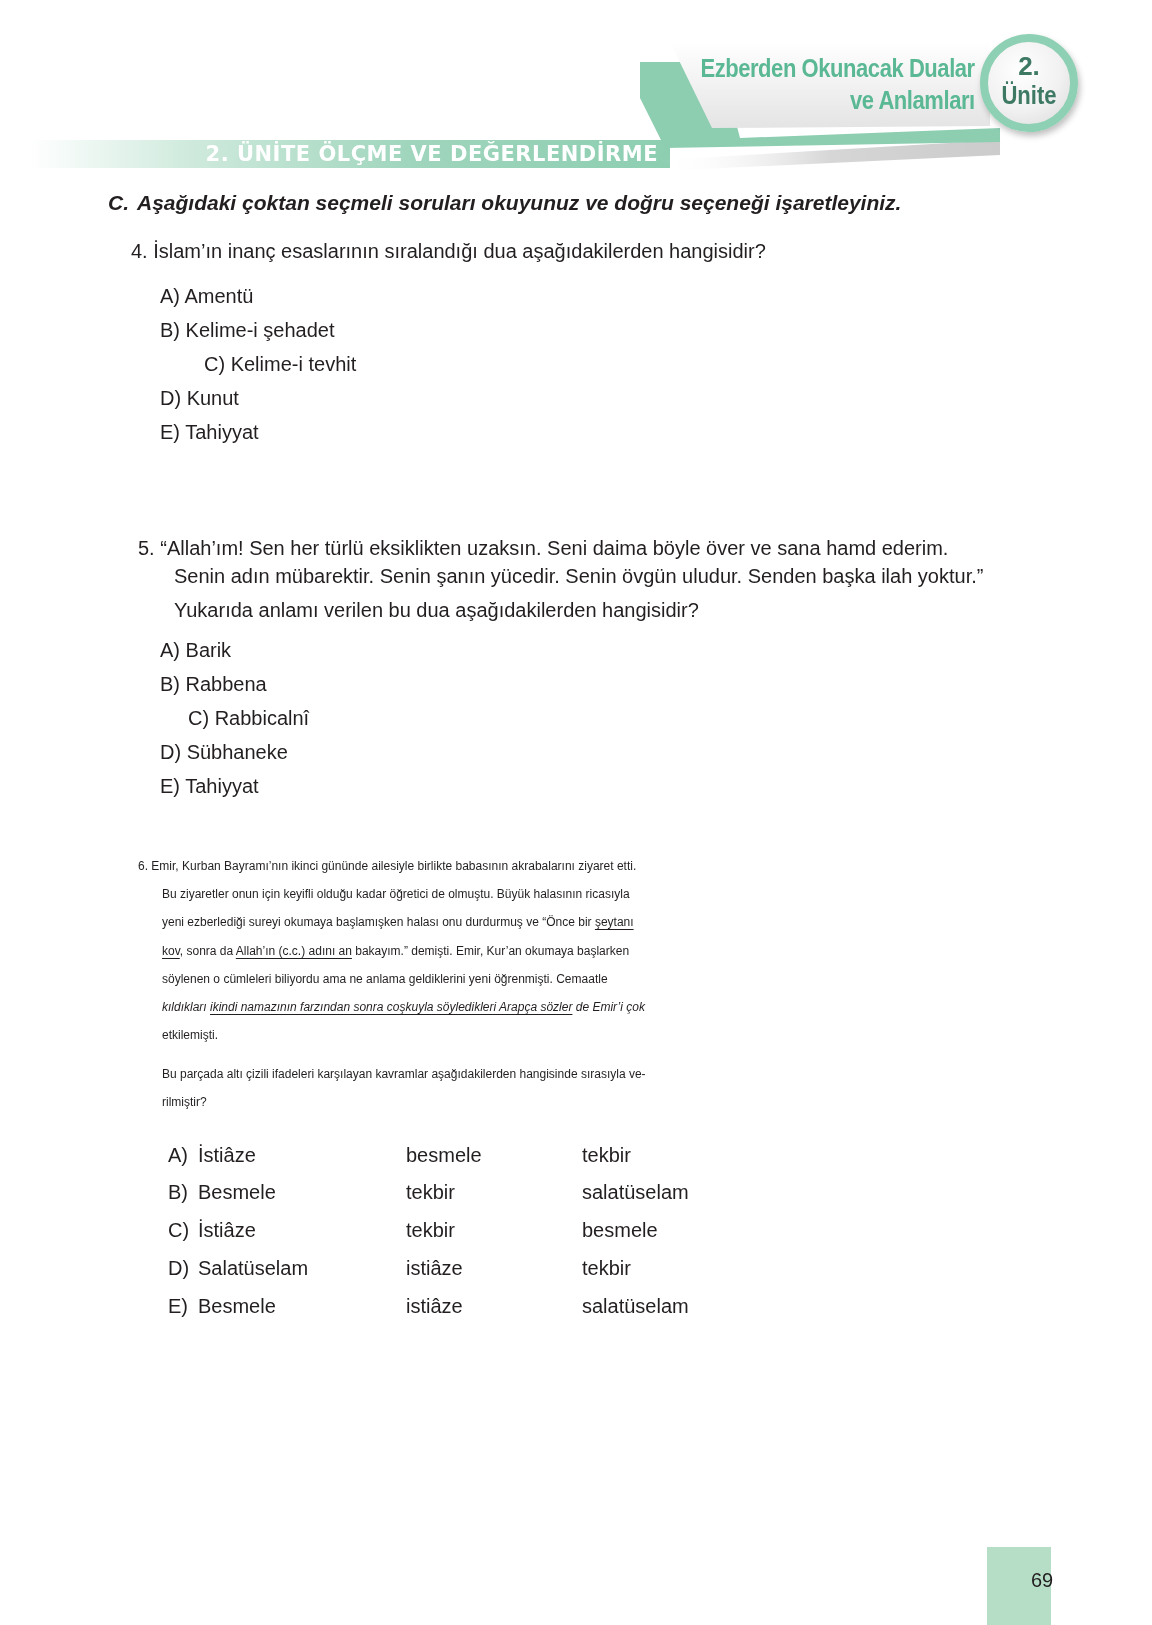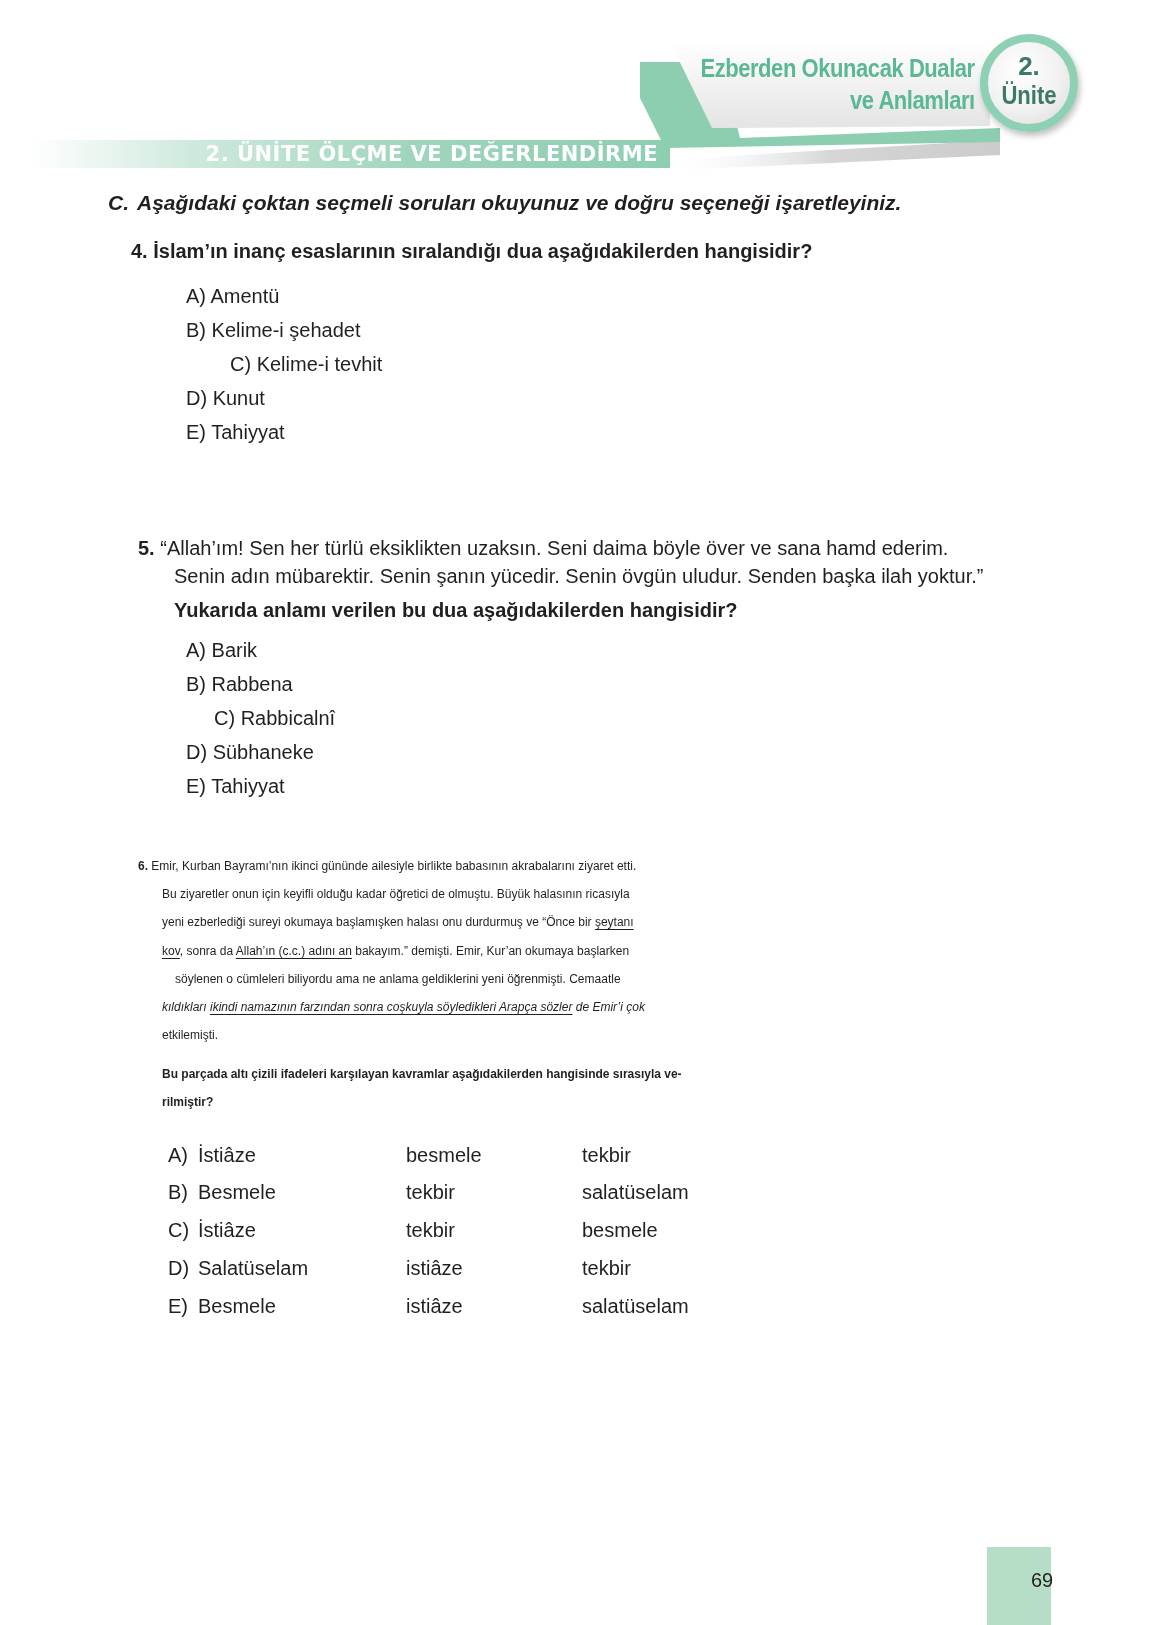--- a/index.html
+++ b/index.html
@@ -36,22 +36,22 @@
     .unit-badge-num { display: block; color: #3e7a63; font-weight: bold; font-size: 26px; line-height: 28px; margin-top: 10px; }
     .unit-badge-word { display: block; color: #3e7a63; font-weight: bold; font-size: 26px; line-height: 30px; transform: scaleX(0.85); }
 
     
     .section-instr {
       position: absolute; left: 108px; top: 191px;
       font-style: italic; font-weight: bold; font-size: 21px; color: #231f20;
     }
     .section-instr .letter { margin-right: 8px; }
     .q-stem { position: absolute; white-space: nowrap; }
-    .bold { font-weight: bold; }
-    .opt { position: absolute; left: 186px; font-size: 20px; white-space: nowrap; }
+    .bold { font-weight: normal; }
+    .opt { position: absolute; left: 160px; font-size: 20px; white-space: nowrap; }
     .para-line { position: absolute; left: 162px; font-size: 12px; white-space: nowrap; }
     .ul { text-decoration: underline; text-underline-offset: 3px; }
     .grid-row { position: absolute; left: 168px; font-size: 20px; height: 26px; width: 600px; }
     .grid-row span { position: absolute; top: 0; white-space: nowrap; }
     .g-letter { left: 0; }
     .g-c1 { left: 30px; }
     .g-c2 { left: 238px; }
     .g-c3 { left: 414px; }
 
     .page-num-box {
@@ -129,21 +129,21 @@
     <span class="bold">6.</span>
     <span>Emir, Kurban Bayramı’nın ikinci gününde ailesiyle birlikte babasının akrabalarını ziyaret etti.</span>
   </div>
   <div class="para-line" style="top:887px;">Bu ziyaretler onun için keyifli olduğu kadar öğretici de olmuştu. Büyük halasının ricasıyla</div>
   <div class="para-line" style="top:915px;">
     <span>yeni ezberlediği sureyi okumaya başlamışken halası onu durdurmuş ve “Önce bir </span><span class="ul">şeytanı</span>
   </div>
   <div class="para-line" style="top:944px;">
     <span class="ul">kov</span><span>, sonra da </span><span class="ul">Allah’ın (c.c.) adını an</span><span> bakayım.” demişti. Emir, Kur’an okumaya başlarken</span>
   </div>
-  <div class="para-line" style="top:972px;margin-left:13px;">söylenen o cümleleri biliyordu ama ne anlama geldiklerini yeni öğrenmişti. Cemaatle</div>
+  <div class="para-line" style="top:972px;">söylenen o cümleleri biliyordu ama ne anlama geldiklerini yeni öğrenmişti. Cemaatle</div>
   <div class="para-line" style="top:1000px;font-style:italic;">
     <span>kıldıkları </span><span class="ul">ikindi namazının farzından sonra coşkuyla söyledikleri Arapça sözler</span><span> de Emir’i çok</span>
   </div>
   <div class="para-line" style="top:1028px;">etkilemişti.</div>
 
   <div class="para-line bold" style="top:1067px;">Bu parçada altı çizili ifadeleri karşılayan kavramlar aşağıdakilerden hangisinde sırasıyla ve-</div>
   <div class="para-line bold" style="top:1095px;">rilmiştir?</div>
 
   <div class="grid-row" style="top:1144px;">
     <span class="g-letter">A)</span>

